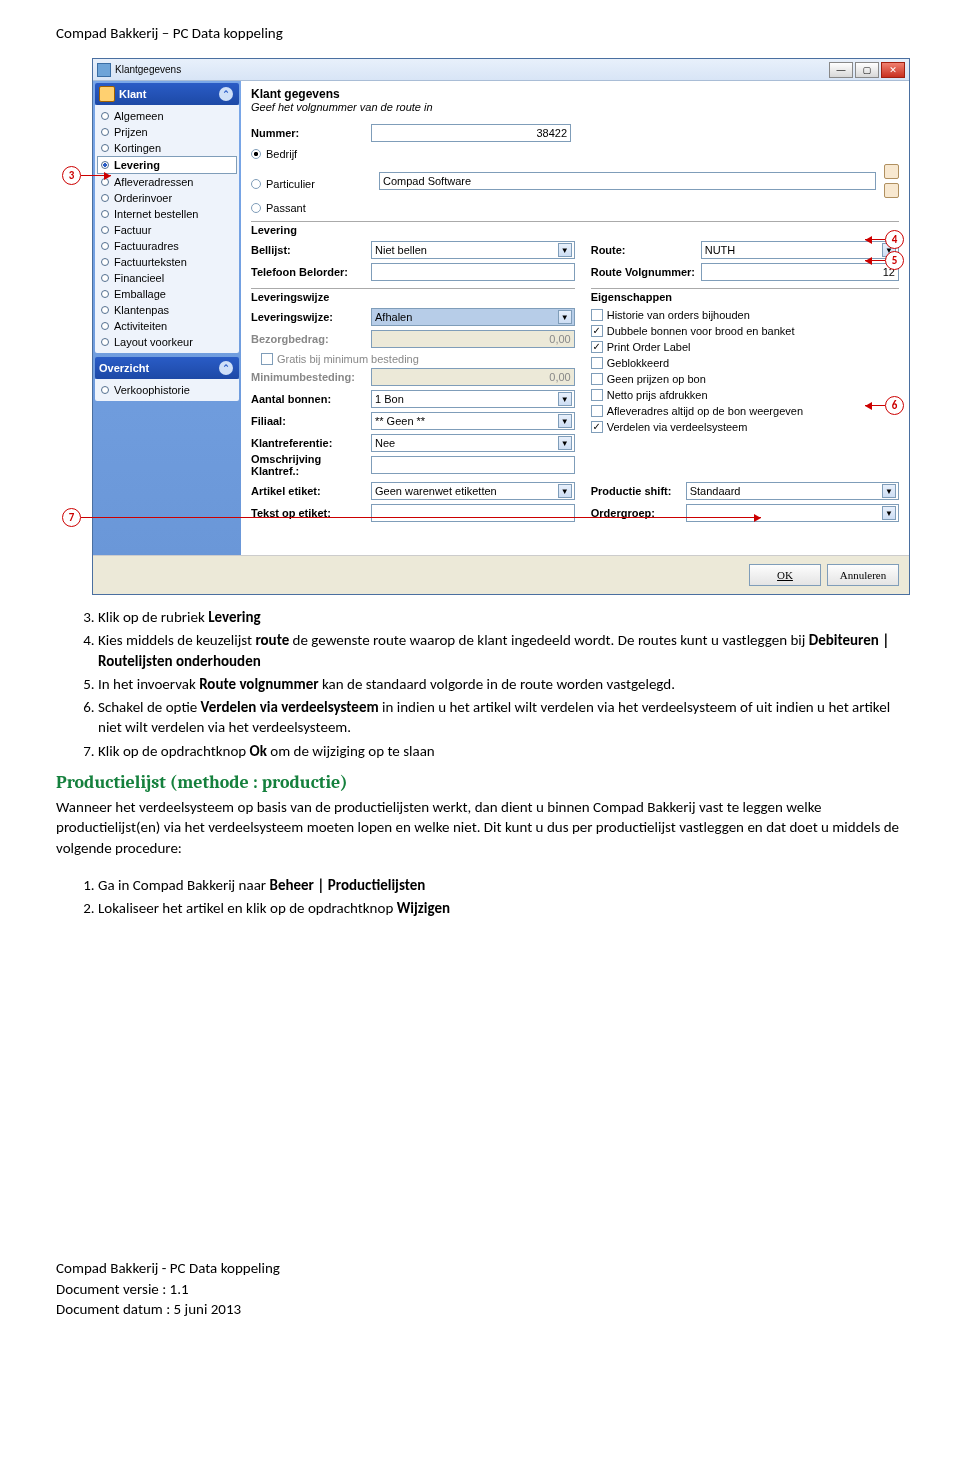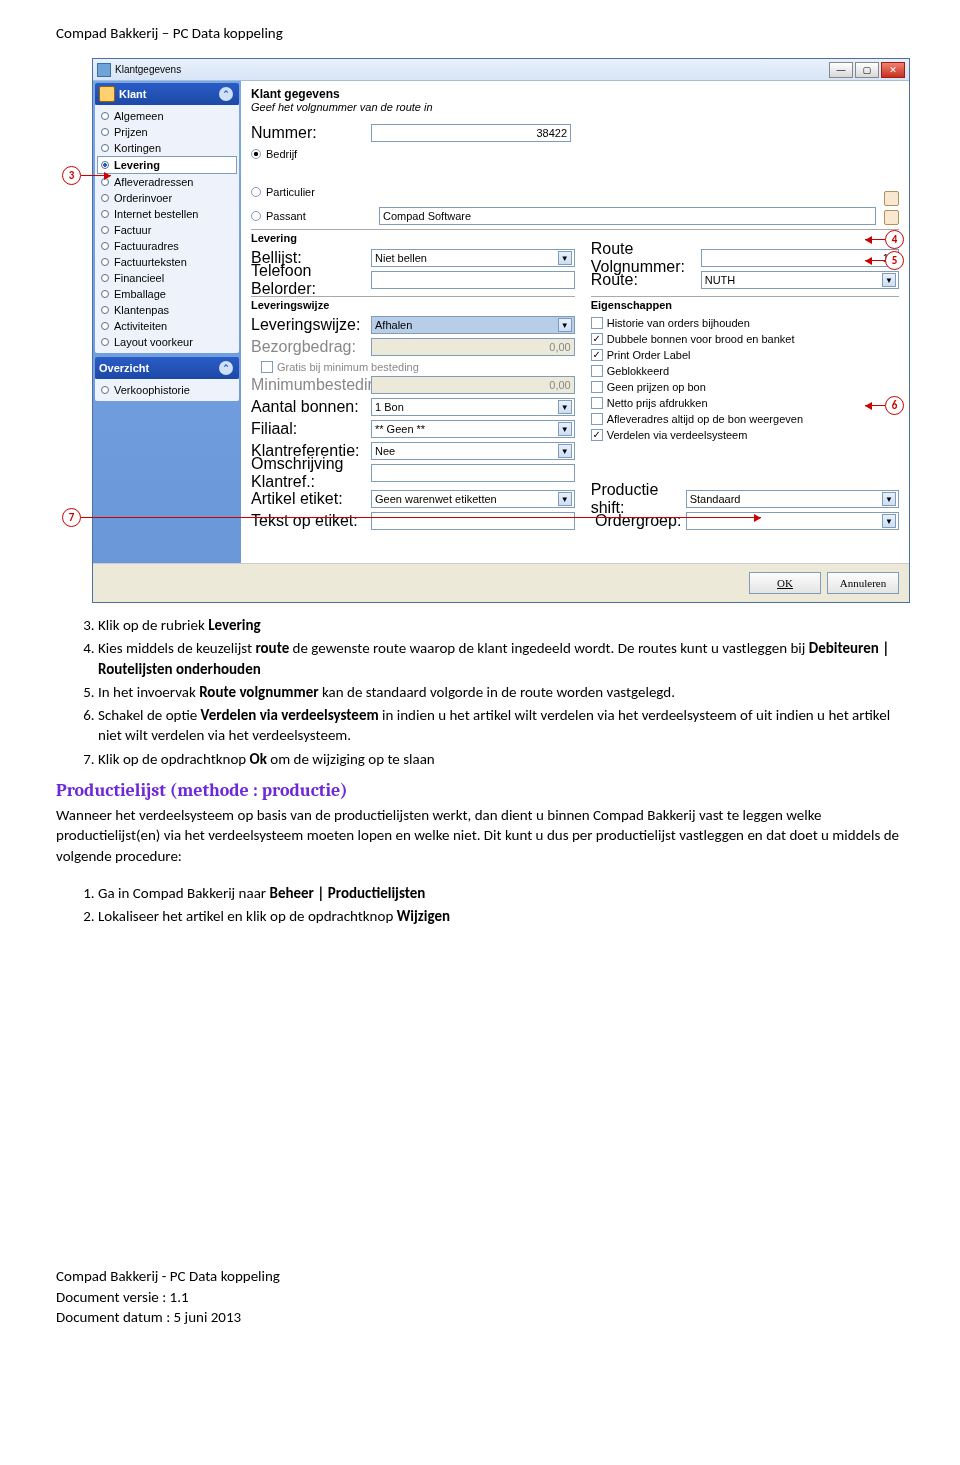--- a/index.html
+++ b/index.html
@@ -94,21 +94,21 @@
     width:8px;height:8px;border:1px solid #547090;border-radius:50%;margin-right:5px;background:#fff;display:inline-block;
   }
   .side-item.sel { font-weight: bold; }
   .side-item.sel .rad { background: radial-gradient(#2a5cc6 40%,#fff 45%); }
 
   
   .main { flex: 1; background: #fff; padding: 6px 10px 6px 10px; color:#000; }
   .main h2 { font-size: 12px; font-weight: bold; margin: 0; }
   .subtitle { font-size: 11px; margin-bottom: 10px; font-style: italic; }
   .field-row { display: flex; align-items: center; height: 20px; margin-bottom: 2px; }
-  .field-row label { width: 120px; font-size: 16px; }
+  .field-row label { width: 120px; font-size: 11px; font-weight: bold; }
   .txt {
     height: 18px; border: 1px solid #7f9db9; background: #fff;
     padding: 0 3px; font-size: 11px; display: flex; align-items: center;
   }
   .txt.ro { background: #ece9d8; }
   .num { text-align: right; justify-content: flex-end; }
   .sel {
     height: 18px; border: 1px solid #7f9db9; background: #fff;
     display: flex; align-items: center; padding: 0 2px 0 3px;
     font-size: 11px;
@@ -127,21 +127,21 @@
   .chk.on::after{content:'✓';font-size:10px;line-height:10px;}
   .smallicon{width:15px;height:15px;border:1px solid #b09060;background:#f8e8d0;border-radius:2px;}
   .footer-btns { display:flex; justify-content:flex-end; gap:6px; padding:8px 10px; border-top:1px solid #ccc; background:#ece9d8;}
   .btn { width:72px;height:22px;border:1px solid #7f9db9;background:linear-gradient(#fdfdfd,#e4e4e4);display:flex;align-items:center;justify-content:center;font-size:11px;font-family:Tahoma;}
   .disabled { color:#888; }
 
   
   .body-text { font-size: 15px; line-height: 1.35; margin-top: 12px; }
   ol.steps { padding-left: 42px; margin: 6px 0; }
   ol.steps li { margin-bottom: 3px; }
-  h3.section { color: #6d28d9; font-family: Cambria, Georgia, serif; font-size: 18px; font-weight: bold; margin: 10px 0 2px 0; }
+  h3.section { color: #15803d; font-family: Cambria, Georgia, serif; font-size: 18px; font-weight: bold; margin: 10px 0 2px 0; }
   .bold { font-weight: bold; }
   .doc-footer { margin-top: 340px; font-size: 15px; line-height:1.35; }
 </style>
 </head>
 <body>
 
 <div class="doc-header">Compad Bakkerij – PC Data koppeling</div>
 
 <div class="screenshot-wrap">
 
@@ -260,27 +260,27 @@
         <h2>Klant gegevens</h2>
         <div class="subtitle">Geef het volgnummer van de route in</div>
 
         <div class="field-row">
           <label>Nummer:</label>
           <div class="txt num" style="width:200px;">
               <span>38422</span>
             </div>
         </div>
 
-        <div style="display:flex;gap:8px;align-items:flex-end;">
+        <div style="display:flex;gap:8px;align-items:center;">
           <div style="width:120px;">
             <div class="radio-row on">
                 <span class="rad"></span>
                 <span>Bedrijf</span>
               </div>
-            <div class="radio-row" style="margin-top:20px;">
+            <div class="radio-row" style="margin-top:12px;">
                 <span class="rad"></span>
                 <span>Particulier</span>
               </div>
             <div class="radio-row" style="margin-top:6px;">
                 <span class="rad"></span>
                 <span>Passant</span>
               </div>
           </div>
           <div class="txt" style="flex:1;">
               <span>Compad Software</span>
@@ -302,30 +302,30 @@
                   <div class="dd">▼</div>
                 </div>
             </div>
             <div class="field-row">
               <label>Telefoon Belorder:</label>
               <div class="txt" style="flex:1;"></div>
             </div>
           </div>
           <div class="colR">
             <div class="field-row">
+              <label style="width:110px;">Route:</label>
+              <div class="sel" style="flex:1;">
+                  <span>NUTH</span>
+                  <div class="dd">▼</div>
+                </div>
+            </div>
+            <div class="field-row">
               <label style="width:110px;">Route Volgnummer:</label>
               <div class="txt num" style="flex:1;">
                   <span>12</span>
-                </div>
-            </div>
-            <div class="field-row">
-              <label style="width:110px;">Route:</label>
-              <div class="sel" style="flex:1;">
-                  <span>NUTH</span>
-                  <div class="dd">▼</div>
                 </div>
             </div>
           </div>
         </div>
 
         <div class="two-col">
           <div class="colL">
             <div class="section-label">Leveringswijze</div>
             <div class="field-row">
               <label>Leveringswijze:</label>
@@ -429,21 +429,21 @@
           </div>
           <div class="colR">
             <div class="field-row">
               <label style="width:95px;">Productie shift:</label>
               <div class="sel" style="flex:1;">
                   <span>Standaard</span>
                   <div class="dd">▼</div>
                 </div>
             </div>
             <div class="field-row">
-              <label style="width:95px;text-align:center;">Ordergroep:</label>
+              <label style="width:95px;">Ordergroep:</label>
               <div class="sel" style="flex:1;">
                   <span></span>
                   <div class="dd">▼</div>
                 </div>
             </div>
           </div>
         </div>
 
         <div style="height:24px;"></div>
       </div>

